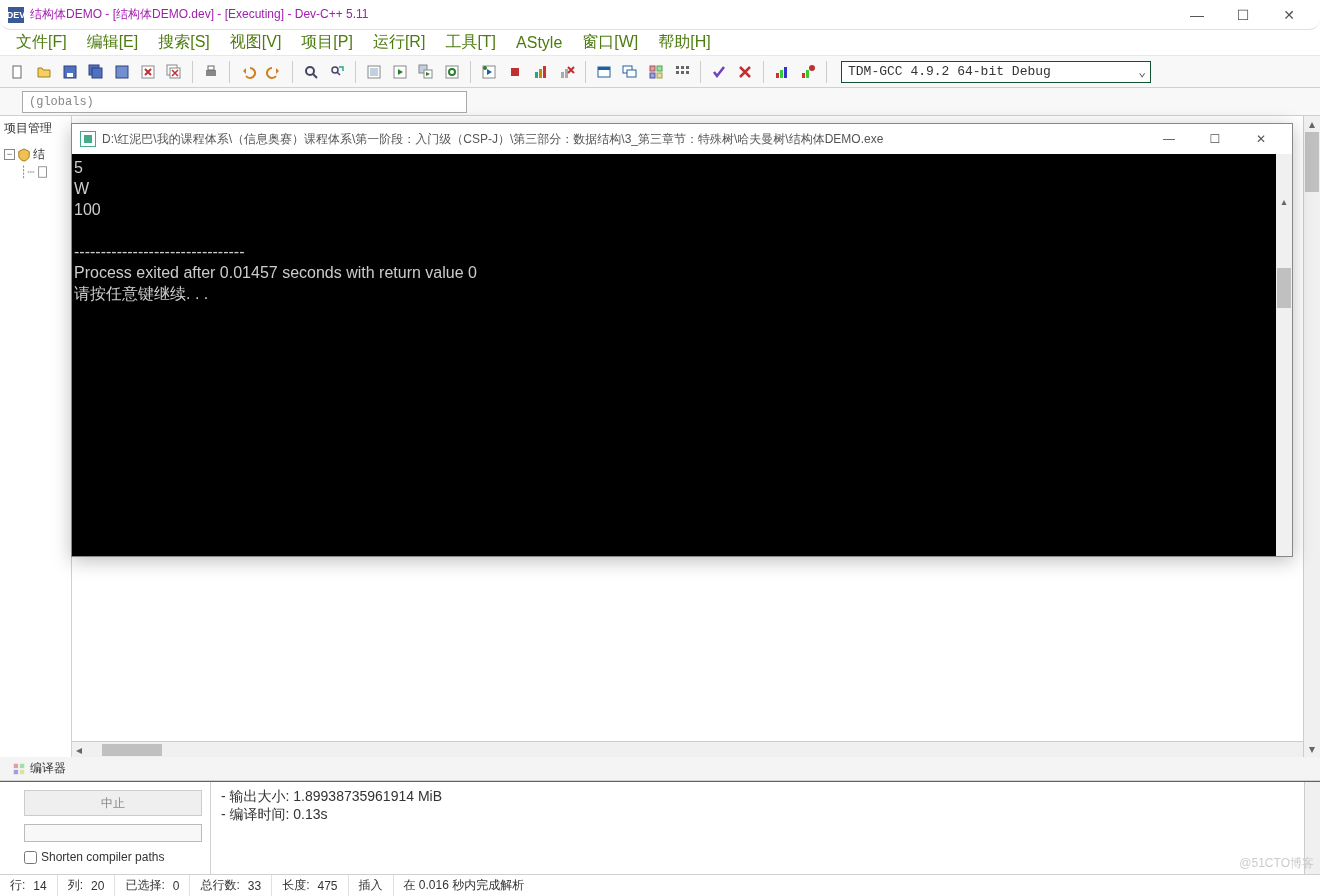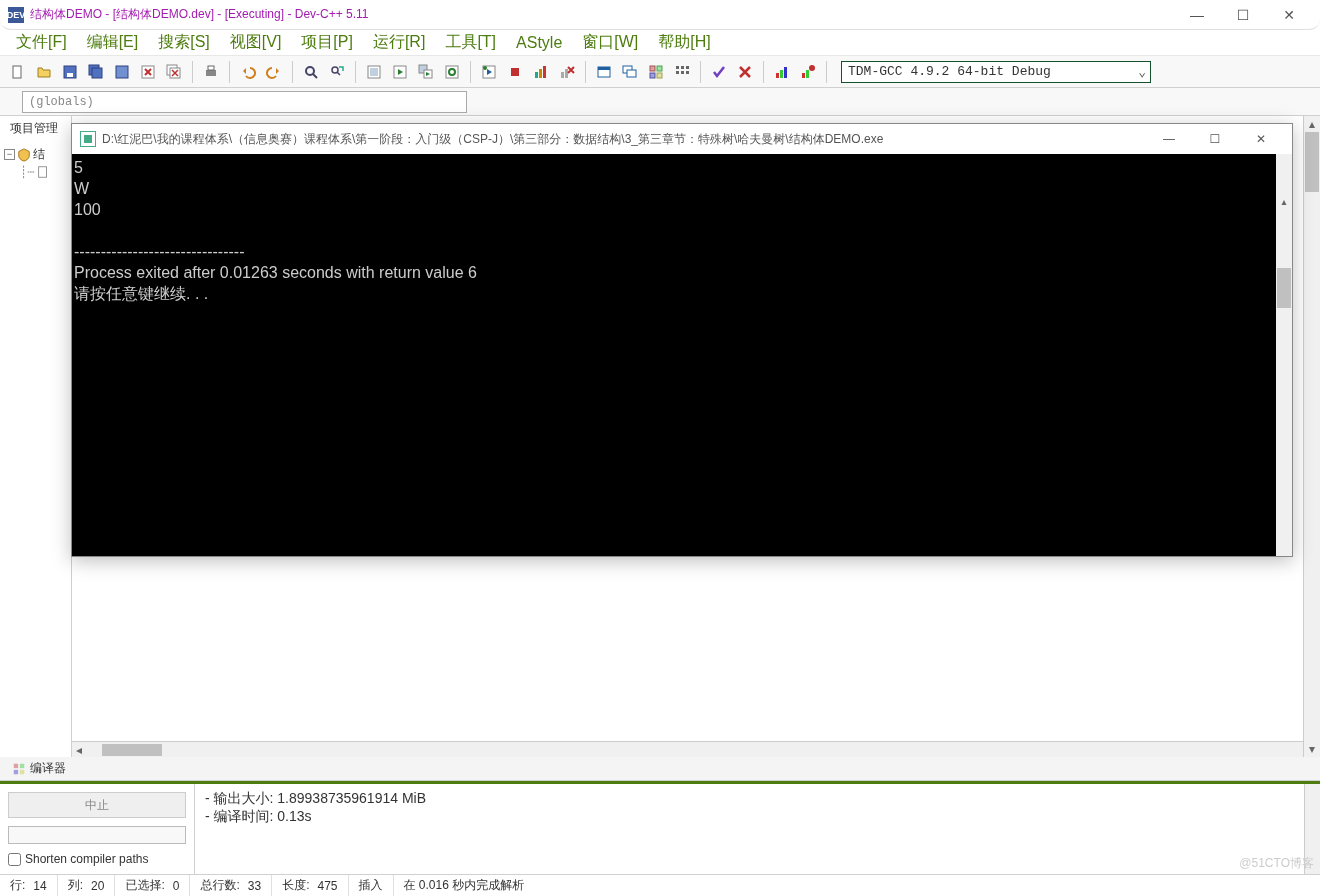--- a/index.html
+++ b/index.html
@@ -21,32 +21,32 @@
 .toolbar .tb-btn { width: 24px; height: 24px; display: flex; align-items: center; justify-content: center; border: 1px solid transparent; }
 .toolbar svg { width: 16px; height: 16px; }
 .toolbar .compiler-combo { margin-left: 8px; width: 310px; height: 22px; border: 1px solid #14532d; background: #fff; display: flex; align-items: center; padding: 0 6px; font-family: "Courier New", monospace; font-size: 13px; position: relative; }
 .toolbar .compiler-combo::after { content: "⌄"; position: absolute; right: 4px; color: #555; }
 
 .nav-toolbar { height: 28px; background: #f8f8f8; border-bottom: 1px solid #d0d0d0; display: flex; align-items: center; padding: 0 6px; gap: 2px; }
 .nav-toolbar .scope-combo { width: 445px; height: 22px; border: 1px solid #aaa; background: #fff; padding: 0 6px; font-family: "Courier New", monospace; font-size: 12px; display: flex; align-items: center; color: #888; margin-left: 8px; }
 
 .main-area { flex: 1; display: flex; overflow: hidden; }
 .sidebar { width: 72px; background: #fff; border-right: 1px solid #d0d0d0; display: flex; flex-direction: column; }
-.sidebar-title { padding: 4px 10px; font-size: 12px; color: #333; }
+.sidebar-title { padding: 4px 4px; font-size: 12px; color: #333; }
 .tree { padding: 4px 2px; font-size: 12px; }
 .tree-row { display: flex; align-items: center; gap: 2px; padding: 1px 2px; white-space: nowrap; }
 .tree-indent { width: 14px; display: inline-block; }
 .tree-toggle { width: 11px; height: 11px; border: 1px solid #888; display: inline-flex; align-items: center; justify-content: center; font-size: 9px; line-height: 1; color: #555; }
 .tree-icon { width: 14px; height: 14px; display: inline-flex; align-items: center; justify-content: center; }
 
 .editor-area { flex: 1; background: #fff; position: relative; overflow: auto; }
 .editor-scroll-h { position: absolute; bottom: 0; left: 0; right: 0; height: 16px; background: #f0f0f0; border-top: 1px solid #ccc; display: flex; align-items: center; }
 .editor-scroll-h .thumb { width: 60px; height: 12px; background: #c0c0c0; margin-left: 16px; }
 
-.bottom-panel { height: 93px; border-top: 3px solid #4d7c0f; display: flex; background: #fff; }
+.bottom-panel { height: 93px; border-top: 1px solid #4d7c0f; display: flex; background: #fff; padding-left: 16px; }
 .bottom-tabs { height: 24px; background: #f4f4f4; border-bottom: 1px solid #d0d0d0; display: flex; align-items: center; padding-left: 4px; }
 .bottom-tab { padding: 3px 8px; display: flex; align-items: center; gap: 4px; font-size: 12px; }
 .bottom-left { width: 195px; border-right: 1px solid #d0d0d0; display: flex; flex-direction: column; padding: 8px; gap: 8px; }
 .bottom-left button { height: 26px; background: #efefef; border: 1px solid #ccc; color: #888; font-size: 12px; }
 .bottom-left .progress { height: 18px; border: 1px solid #bbb; background: #f8f8f8; }
 .bottom-left .chk { display: flex; align-items: center; gap: 4px; font-size: 12px; color: #333; }
 .bottom-right { flex: 1; display: flex; flex-direction: row; }
 .bottom-output { flex: 1; font-family: "NSimSun","SimSun","Courier New", monospace; font-size: 14px; padding: 6px 10px; overflow: auto; white-space: pre; }
 .bottom-scroll-h { height: 16px; background: #f0f0f0; border-top: 1px solid #ccc; display: flex; align-items: center; position: relative; }
 .bottom-scroll-h .thumb { position: absolute; left: 16px; width: 700px; height: 12px; background: #c0c0c0; top: 2px; }
@@ -411,21 +411,21 @@
     <span class="c-title">D:\红泥巴\我的课程体系\（信息奥赛）课程体系\第一阶段：入门级（CSP-J）\第三部分：数据结构\3_第三章节：特殊树\哈夫曼树\结构体DEMO.exe</span>
     <div class="win-btn">—</div>
     <div class="win-btn">☐</div>
     <div class="win-btn">✕</div>
   </div>
   <div class="console-body"><span>5</span>
 <span>W</span>
 <span>100</span>
 <span></span>
 <span>--------------------------------</span>
-<span>Process exited after 0.01263 seconds with return value 6</span>
+<span>Process exited after 0.01457 seconds with return value 0</span>
 <span>请按任意键继续. . .</span>
     <div class="console-scroll-v">
       <div class="arrow">▴</div>
       <div class="thumb"></div>
     </div>
   </div>
 </div>
 
 <div class="watermark">@51CTO博客</div>
 

